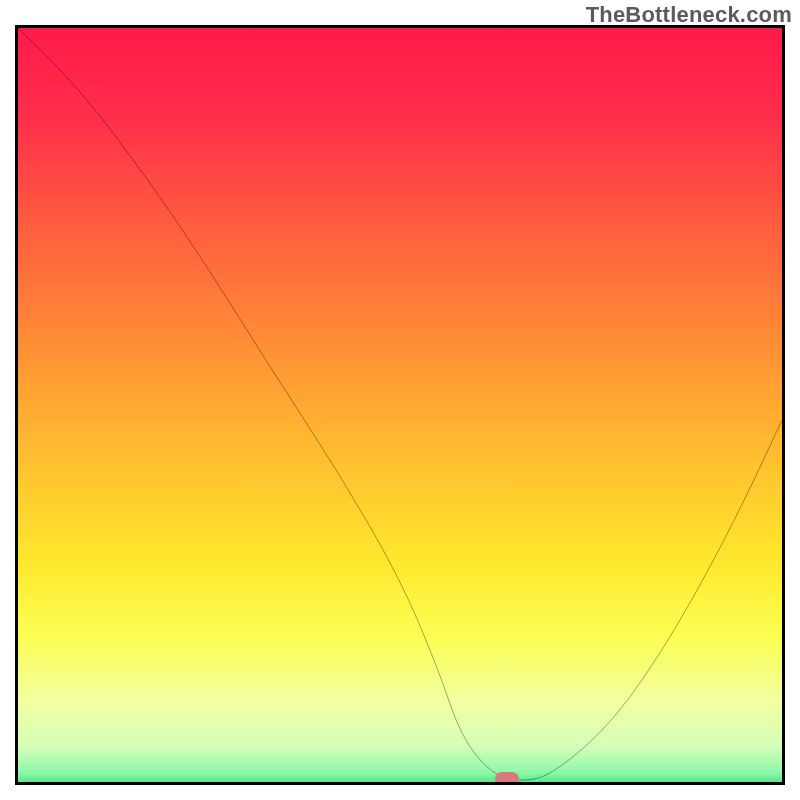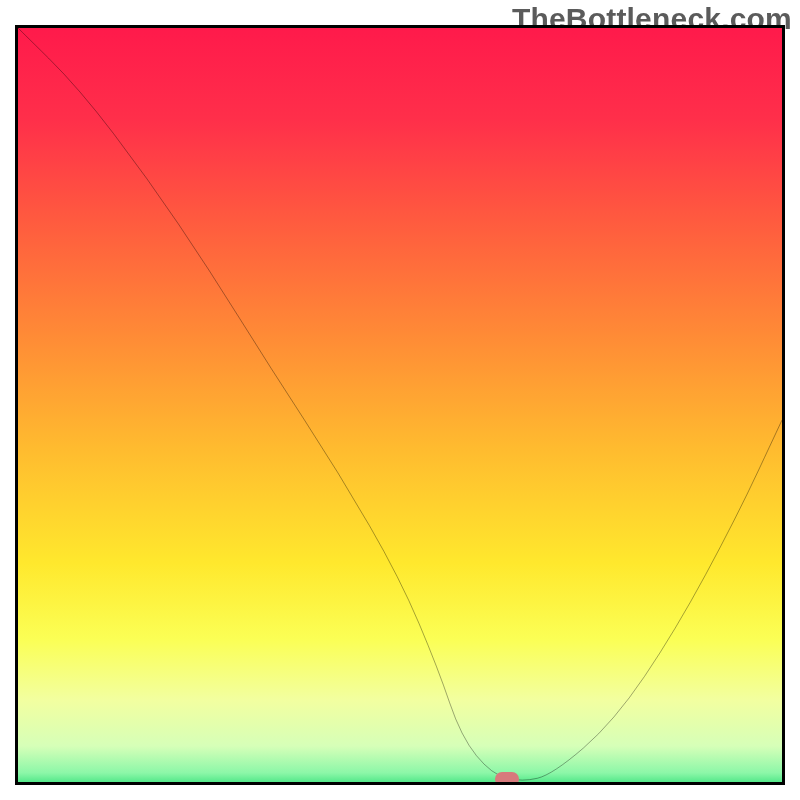--- a/index.html
+++ b/index.html
@@ -12,21 +12,21 @@
   }
   .frame {
     position: relative;
     width: 800px;
     height: 800px;
   }
   .watermark {
     position: absolute;
     top: 2px;
     right: 8px;
-    font-size: 30px;
+    font-size: 22px;
     font-weight: 600;
     color: #5b5b5b;
     letter-spacing: 0.2px;
     margin-left: 35px;
   }
   .plot-border {
     position: absolute;
     left: 15px;
     top: 25px;
     width: 770px;

